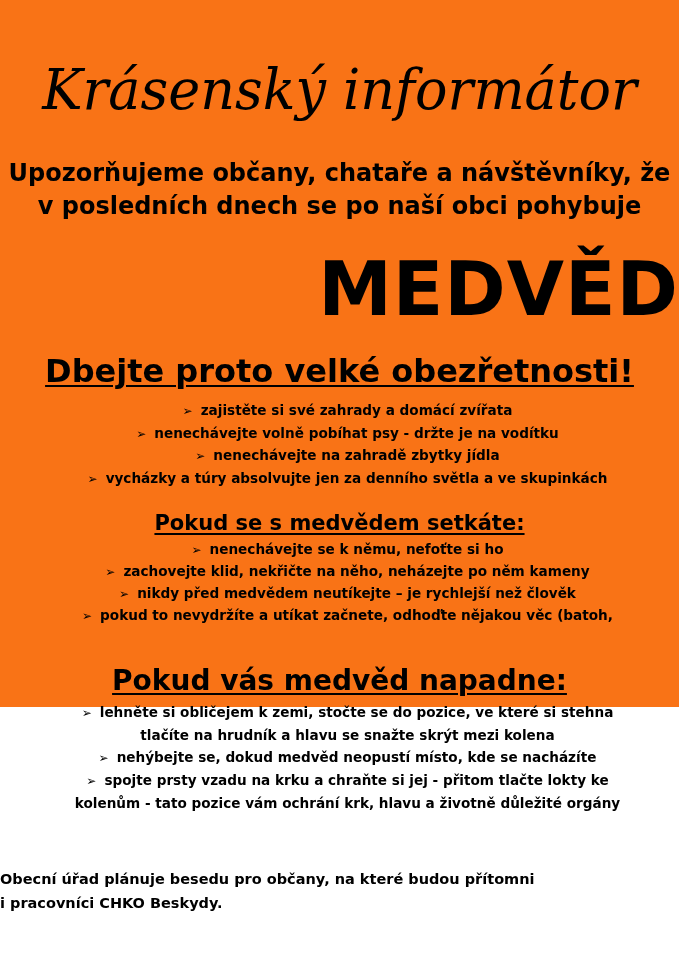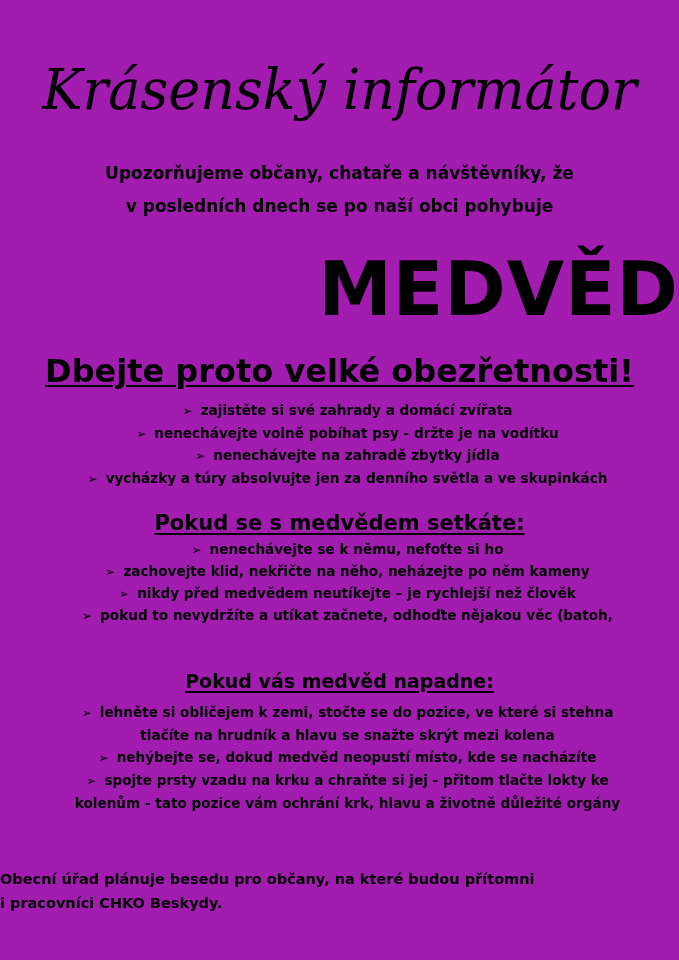--- a/index.html
+++ b/index.html
@@ -1,26 +1,26 @@
 <!DOCTYPE html>
 <html><head>
 <meta charset="utf-8">
 <style>
   html, body { margin: 0; padding: 0; background: #ffffff; }
   body { width: 679px; height: 960px; position: relative; overflow: hidden; font-family: "DejaVu Sans", sans-serif; color: #000; }
-  .page { position: absolute; left: 0; top: 0; width: 679px; height: 960px; background: #a21caf; }
+  .page { position: absolute; left: 0; top: 0; width: 679px; height: 707px; background: #f97316; }
   .title { position: absolute; left: 0; width: 679px; top: 50px; text-align: center;
            font-family: "DejaVu Serif", serif; font-style: italic; font-size: 54px; letter-spacing: 0px; line-height: 80px; transform: scaleY(1.05); }
-  .intro { position: absolute; left: 0; width: 679px; top: 157px; text-align: center; font-weight: bold; font-size: 17px; line-height: 33px; }
+  .intro { position: absolute; left: 0; width: 679px; top: 157px; text-align: center; font-weight: bold; font-size: 24px; line-height: 33px; }
   .intro div { white-space: nowrap; }
   .big { position: absolute; left: 0; width: 679px; top: 244px; text-align: right; font-weight: bold; font-size: 74px; line-height: 90px; letter-spacing: 1px; }
   .h2 { position: absolute; left: 0; width: 679px; text-align: center; font-weight: bold; text-decoration: underline; text-decoration-thickness: 2px; text-underline-offset: 3px; }
   .h2.main { top: 354px; font-size: 32px; line-height: 34px; }
   .h2.sub1 { top: 508px; font-size: 21px; line-height: 30px; }
-  .h2.sub2 { top: 666px; font-size: 19px; line-height: 30px; }
+  .h2.sub2 { top: 666px; font-size: 28px; line-height: 30px; }
   .list { position: absolute; left: 8px; width: 679px; margin: 0; padding: 0; list-style: none; text-align: center; font-weight: bold; font-size: 13.6px; }
   .list li { white-space: nowrap; }
   .list1 { top: 400px; line-height: 21.5px; }
   .list2 { top: 539px; line-height: 21px; }
   .list3 { top: 701px; line-height: 22px; }
   .bullet { display: inline-block; margin-right: 8px; font-size: 12px; }
   .cont { display: block; }
   .footer { position: absolute; left: 0; width: 679px; top: 829px; text-align: left; font-weight: bold; font-size: 14.5px; line-height: 24px; margin-top: 38px; }
 </style>
 </head>

